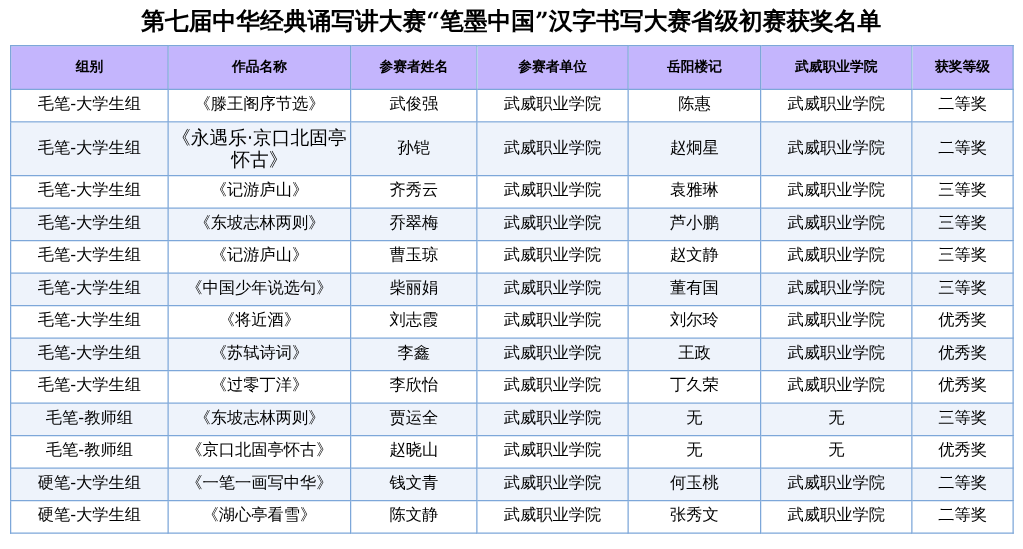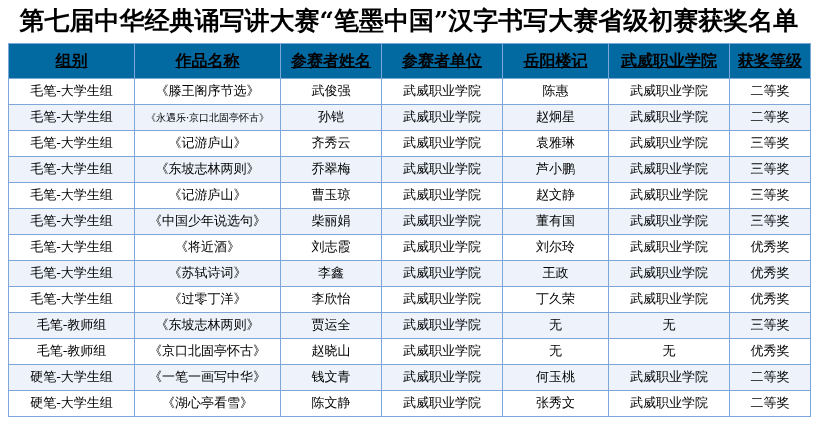--- a/index.html
+++ b/index.html
@@ -8,21 +8,21 @@
     background: #ffffff;
   }
   body {
     width: 818px;
     height: 439px;
     overflow: hidden;
     font-family: "DejaVu Sans", "Liberation Sans", sans-serif;
   }
   #page-title {
     text-align: center;
-    font-size: 25px;
+    font-size: 19px;
     font-weight: bold;
     color: #000000;
     letter-spacing: 0px;
     padding: 4px 0 6px 0;
     white-space: nowrap;
     font-family: "DejaVu Serif", "Liberation Serif", serif;
   }
   .table-wrap {
     padding: 0 8px;
   }
@@ -38,37 +38,36 @@
     font-size: 13px;
     color: #000000;
     padding: 3px 2px;
     line-height: 1.25;
     white-space: nowrap;
     overflow: hidden;
   }
   thead th {
     height: 28px;
     font-weight: bold;
-    background: #0369a1;
-    font-size: 16px;
-    text-decoration: underline;
+    background: #c4b5fd;
+    font-size: 11px;
   }
   tbody tr {
     height: 26px;
   }
   tbody tr.odd td {
     background: #ffffff;
   }
   tbody tr.even td {
     background: #eef3fb;
   }
   td.wrap {
     white-space: normal;
     line-height: 1.2;
-    font-size: 10px;
+    font-size: 15px;
   }
   col.c0 { width: 126px; }
   col.c1 { width: 146px; }
   col.c2 { width: 101px; }
   col.c3 { width: 121px; }
   col.c4 { width: 106px; }
   col.c5 { width: 121px; }
   col.c6 { width: 81px; }
 </style>
 </head>

